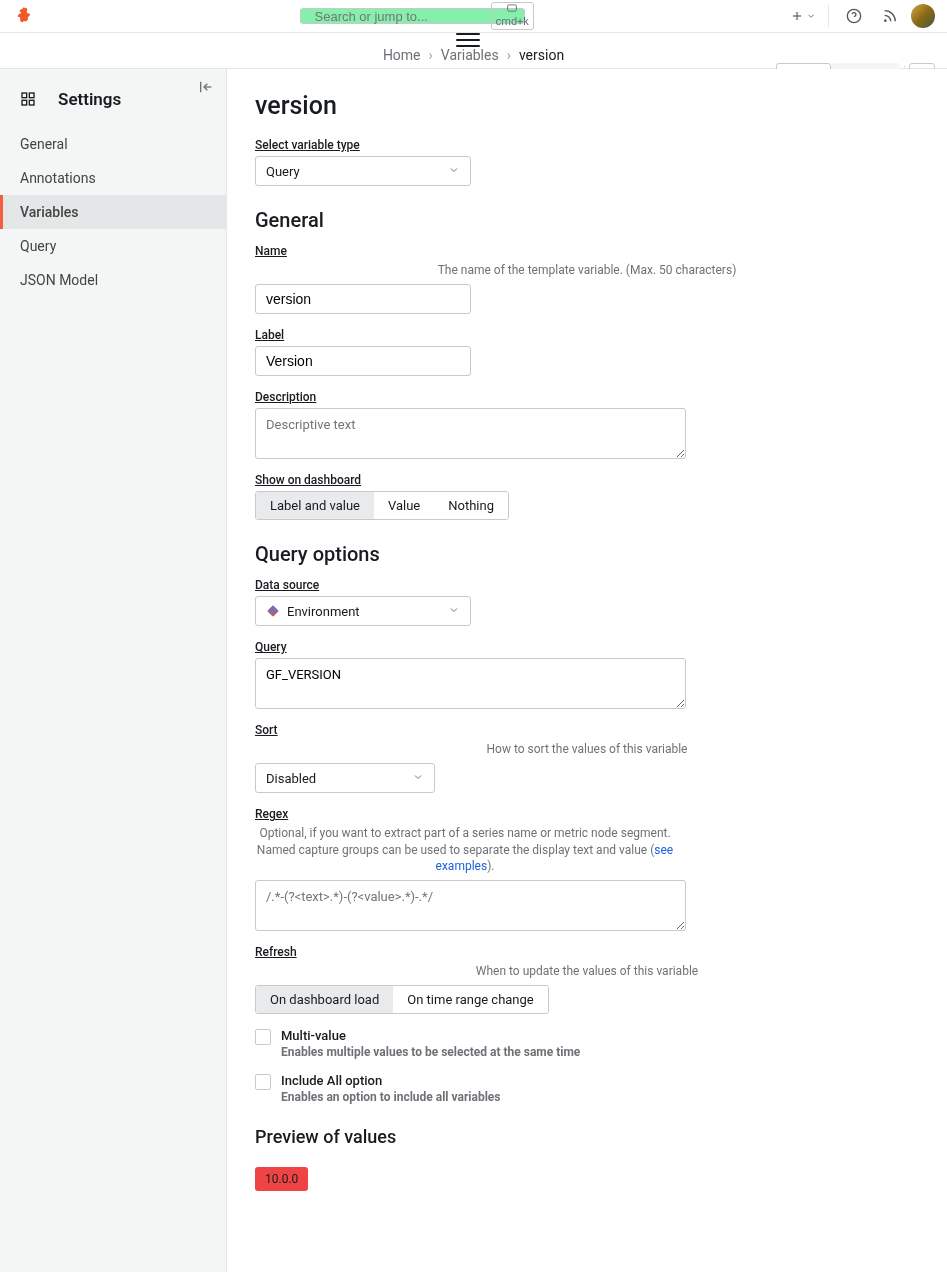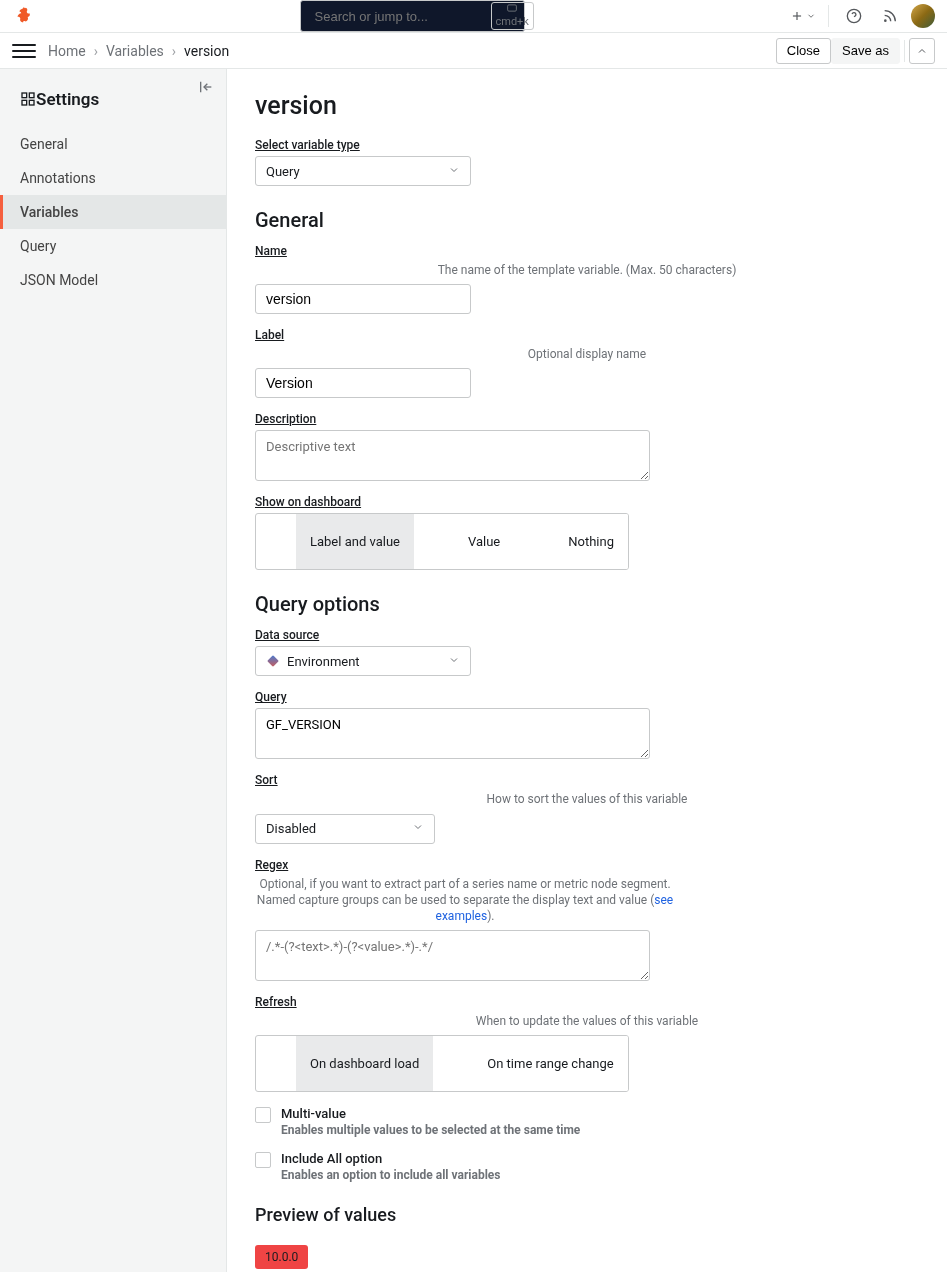--- a/index.html
+++ b/index.html
@@ -1,65 +1,65 @@
 <!DOCTYPE html>
 <html><head>
 <meta charset="utf-8">
 <style>
 * { box-sizing: border-box; margin: 0; padding: 0; }
 body { font-family: -apple-system, BlinkMacSystemFont, "Segoe UI", Roboto, Helvetica, Arial, sans-serif; font-size: 14px; color: #181b1f; background: #fff; }
 .header { display: flex; align-items: center; height: 33px; border-bottom: 1px solid #e4e7e7; padding: 0 12px; }
 .logo { width: 24px; height: 24px; display: flex; align-items: center; justify-content: center; }
 .logo svg { width: 22px; height: 22px; }
 .search-wrap { flex: 1; display: flex; justify-content: center; }
-.search-box { display: flex; align-items: center; width: 225px; height: 32px; border: 1px solid #c7c9ca; border-radius: 3px; padding: 0 8px; color: #6e7277; background: #0f172a; }
+.search-box { display: flex; align-items: center; width: 225px; height: 16px; border: 1px solid #c7c9ca; border-radius: 3px; padding: 0 8px; color: #6e7277; background: #86efac; }
 .search-box input { border: none; outline: none; flex: 1; font-size: 13px; color: #6e7277; background: transparent; }
 .kbd { font-size: 11px; border: 1px solid #c7c9ca; border-radius: 3px; padding: 1px 4px; color: #6e7277; display: flex; align-items: center; gap: 3px; flex-direction: column; }
 .header-right { display: flex; align-items: center; gap: 6px; }
 .icon-btn { width: 30px; height: 30px; display: flex; align-items: center; justify-content: center; cursor: pointer; border-radius: 3px; color: #55585c; }
 .divider-v { width: 1px; height: 22px; background: #e4e7e7; margin: 0 4px; }
 .avatar { width: 24px; height: 24px; border-radius: 50%; background: linear-gradient(135deg, #d4a84b, #8b6914, #3d5c3a); }
 
-.subheader { display: flex; align-items: center; height: 36px; border-bottom: 1px solid #e4e7e7; padding: 0 12px; }
+.subheader { display: flex; align-items: center; height: 36px; border-bottom: 1px solid #e4e7e7; padding: 0 12px; flex-direction: column; }
 .hamburger { width: 24px; height: 24px; display: flex; flex-direction: column; justify-content: center; gap: 4px; cursor: pointer; margin-right: 12px; }
 .hamburger span { height: 2px; background: #181b1f; border-radius: 1px; }
 .breadcrumb { display: flex; align-items: center; gap: 8px; color: #6e7277; font-size: 14px; }
 .breadcrumb .crumb { color: #6e7277; cursor: pointer; }
 .breadcrumb .crumb.current { color: #181b1f; }
 .breadcrumb .sep { color: #9fa2a6; }
 .subheader-right { margin-left: auto; display: flex; align-items: center; }
 .btn { height: 26px; padding: 0 10px; border-radius: 3px; font-size: 13px; cursor: pointer; display: flex; align-items: center; border: 1px solid #c7c9ca; background: #fff; }
 .btn.secondary { background: #f4f5f5; border-color: #f4f5f5; }
 .chevron-box { width: 26px; height: 26px; border: 1px solid #c7c9ca; border-radius: 3px; display: flex; align-items: center; justify-content: center; cursor: pointer; }
 
 .body { display: flex; min-height: calc(100vh - 69px); }
 .sidebar { width: 227px; background: #f4f5f5; border-right: 1px solid #e4e7e7; padding-top: 10px; position: relative; }
 .collapse-btn { position: absolute; top: 6px; right: 8px; width: 24px; height: 24px; display: flex; align-items: center; justify-content: center; cursor: pointer; color: #6e7277; }
-.settings-header { display: flex; align-items: center; gap: 0; padding: 10px 20px 18px; font-size: 17px; font-weight: 600; }
+.settings-header { display: flex; align-items: center; gap: 22px; padding: 10px 20px 18px; font-size: 17px; font-weight: 600; }
 .settings-icon { width: 16px; height: 16px; }
 .nav-item { padding: 9px 20px; font-size: 14px; cursor: pointer; color: #444; }
 .nav-item.active { background: #e4e7e7; border-left: 3px solid #f55f3e; padding-left: 17px; font-weight: 500; }
 
 .main { flex: 1; padding: 22px 28px 40px; background: #fff; max-width: 720px; }
 .main h1 { font-size: 25px; font-weight: 500; margin-bottom: 18px; }
 .field-label { font-size: 12px; font-weight: 500; margin-bottom: 4px; text-decoration: underline; }
 .field-help { font-size: 12px; color: #6e7277; margin-bottom: 6px; line-height: 1.35; text-align: center; }
 .field-help a { color: #1f62e0; text-decoration: none; }
 .select-box, .input-box { height: 30px; border: 1px solid #c7c9ca; border-radius: 3px; padding: 0 10px; font-size: 13px; display: flex; align-items: center; background: #fff; width: 216px; position: relative; }
 .select-box .chev { margin-left: auto; color: #6e7277; }
 .input-box input { border: none; outline: none; width: 100%; font-size: 14px; }
-.textarea-box { border: 1px solid #c7c9ca; border-radius: 3px; padding: 8px 10px; font-size: 13px; width: 395px; min-height: 50px; resize: both; overflow: auto; position: relative; }
+.textarea-box { border: 1px solid #c7c9ca; border-radius: 3px; padding: 8px 10px; font-size: 13px; width: 431px; min-height: 50px; resize: both; overflow: auto; position: relative; }
 .textarea-box textarea { border: none; outline: none; width: 100%; height: 30px; font-family: inherit; font-size: 13px; resize: none; }
 
 .section-title { font-size: 20px; font-weight: 500; margin: 22px 0 12px; }
 .section-title.mid { font-size: 18px; }
 .field-group { margin-bottom: 14px; }
 
 .radio-group { display: flex; border: 1px solid #c7c9ca; border-radius: 3px; overflow: hidden; width: fit-content; }
-.radio-opt { padding: 20px 14px; font-size: 13px; cursor: pointer; background: #fff; margin-left: 40px; }
+.radio-opt { padding: 6px 14px; font-size: 13px; cursor: pointer; background: #fff; }
 .radio-opt.active { background: #e9eaeb; }
 .radio-opt + .radio-opt {  }
 
 .ds-icon { width: 14px; height: 14px; margin-right: 7px; background: linear-gradient(135deg, #4a7bd0, #c85c5c); border-radius: 2px; transform: rotate(45deg) scale(0.6); }
 
 .checkbox-row { display: flex; gap: 10px; margin-bottom: 14px; }
 .checkbox { width: 16px; height: 16px; border: 1px solid #c7c9ca; border-radius: 2px; flex-shrink: 0; cursor: pointer; margin-top: 1px; }
 .checkbox-text .cb-label { font-size: 13px; font-weight: 500; }
 .checkbox-text .cb-help { font-size: 12px; color: #6e7277; margin-top: 2px; font-weight: bold; }
 
@@ -188,21 +188,20 @@
     <div class="field-group">
       <div class="field-label">Name</div>
       <div class="field-help">The name of the template variable. (Max. 50 characters)</div>
       <div class="input-box">
           <input value="version" style="">
         </div>
     </div>
 
     <div class="field-group">
       <div class="field-label">Label</div>
-      <div class="field-help">Optional display name</div>
       <div class="input-box">
           <input value="Version" style="">
         </div>
     </div>
 
     <div class="field-group">
       <div class="field-label">Description</div>
       <div class="textarea-box">
         <textarea placeholder="Descriptive text" style=""></textarea>
       </div>

